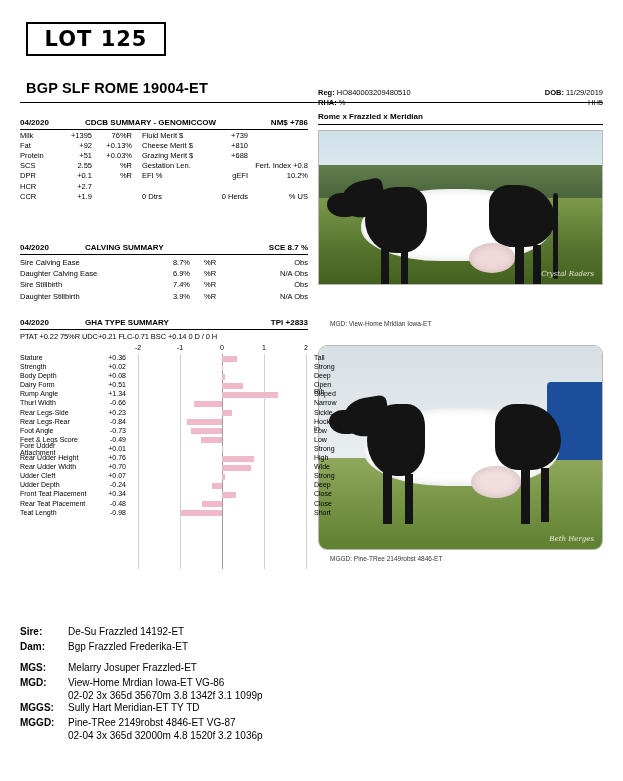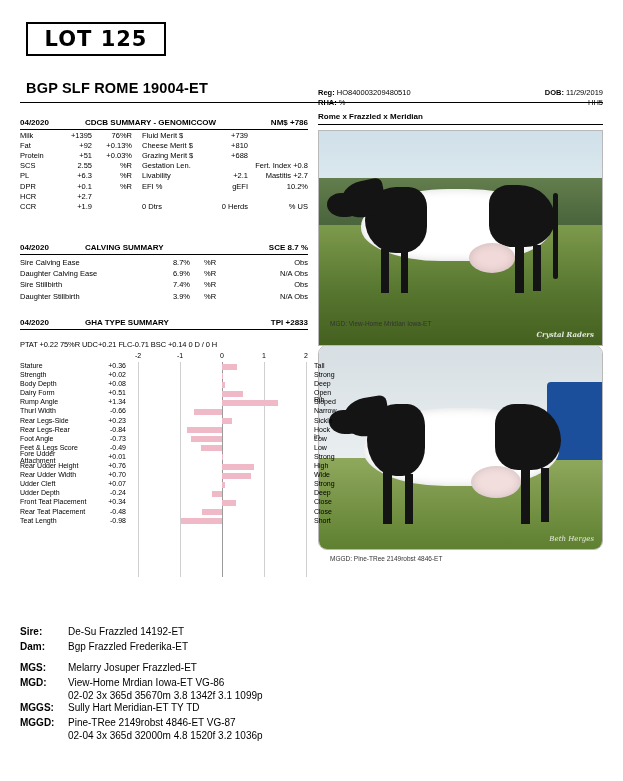--- a/index.html
+++ b/index.html
@@ -57,21 +57,21 @@
     position: absolute; left: 318px; top: 124px;
     width: 285px; height: 1px; background: #000;
   }
 
   
   .photo {
     position: absolute;
     border: 1px solid #b9b9b9;
     overflow: hidden;
   }
-  #photo-dam { left: 318px; top: 130px; width: 285px; height: 216px; font-weight: bold; }
+  #photo-dam { left: 318px; top: 130px; width: 285px; height: 155px; }
   #photo-mggd { left: 318px; top: 345px; width: 285px; height: 205px; border-radius: 9px; }
   .photo-caption {
     position: absolute;
     font-size: 6.5px;
     color: #333;
   }
   #caption-dam { left: 330px; top: 320px; }
   #caption-mggd { left: 330px; top: 555px; }
 
   
@@ -121,21 +121,21 @@
 
   
   table.calving { width: 100%; border-collapse: collapse; font-size: 7.5px; margin-top: 2px; }
   table.calving td { padding: 1.1px 0; white-space: nowrap; }
   .cv-name { width: 130px; }
   .cv-val  { width: 54px; text-align: right; padding-right: 14px !important; margin-top: 28px; }
   .cv-rel  { width: 42px; }
   .cv-obs  { text-align: right; }
 
   
-  .ptat-line { font-size: 7.5px; margin-top: 10px; letter-spacing: -0.1px; }
+  .ptat-line { font-size: 7.5px; margin-top: 2px; letter-spacing: -0.1px; }
 
   .chart-wrap { position: relative; margin-top: 3px; }
   .axis-labels { position: relative; height: 10px; font-size: 7px; }
   .axis-labels span { position: absolute; transform: translateX(-50%); }
   .traits { position: relative; font-size: 7px; }
   .trait-row { position: relative; height: 9.1px; }
   .trait-name { position: absolute; left: 0; top: 0; width: 74px; }
   .trait-val { position: absolute; left: 74px; top: 0; width: 32px; text-align: right; }
   .trait-desc { position: absolute; top: 0; }
   .bar { position: absolute; top: 1.5px; height: 6px; background: #f0b9c8; }
@@ -253,28 +253,20 @@
           <td class="c-val2">+688</td>
           <td class="c-extra"></td>
         </tr>
         <tr>
           <td class="c-name">SCS</td>
           <td class="c-val">2.55</td>
           <td class="c-rel">%R</td>
           <td class="c-name2">Gestation Len.</td>
           <td class="c-val2"></td>
           <td class="c-extra">Fert. Index +0.8</td>
-        </tr>
-        <tr>
-          <td class="c-name">PL</td>
-          <td class="c-val">+6.3</td>
-          <td class="c-rel">%R</td>
-          <td class="c-name2">Livability</td>
-          <td class="c-val2">+2.1</td>
-          <td class="c-extra">Mastitis  +2.7</td>
         </tr>
         <tr>
           <td class="c-name">DPR</td>
           <td class="c-val">+0.1</td>
           <td class="c-rel">%R</td>
           <td class="c-name2">EFI  %</td>
           <td class="c-val2">gEFI</td>
           <td class="c-extra">10.2%</td>
         </tr>
         <tr>

